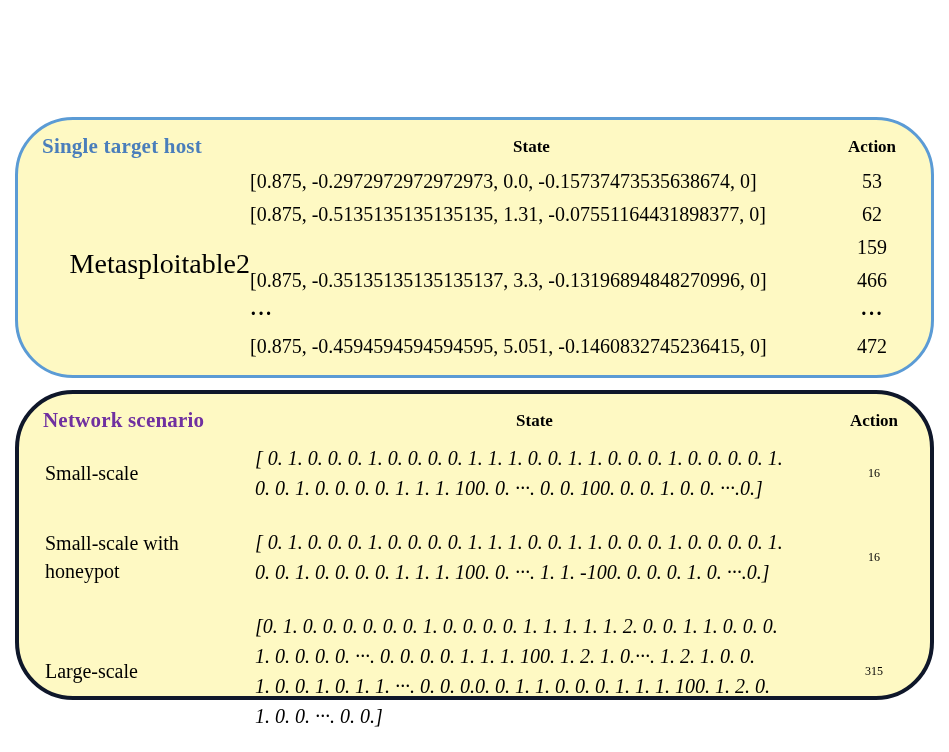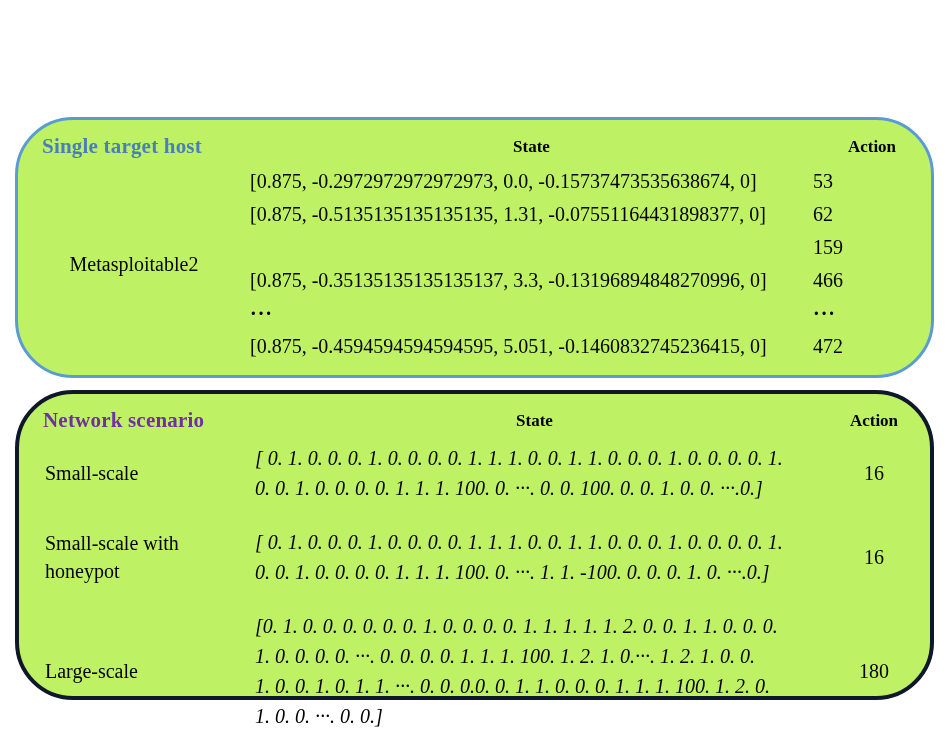--- a/index.html
+++ b/index.html
@@ -2,53 +2,53 @@
 <html><head>
 <meta charset="utf-8">
 <style>
   html,body{margin:0;padding:0;}
   body{
     width:949px;height:752px;position:relative;background:#ffffff;
     font-family:"Liberation Serif","DejaVu Serif",serif;color:#000;
     overflow:hidden;
   }
   .box{
-    position:absolute;left:15px;width:919px;background:#bef264;
+    position:absolute;left:15px;width:919px;background:#fef9c3;
     box-sizing:border-box;border-radius:58px;
   }
   .box.single{top:117px;height:261px;border:3px solid #5b9bd5;}
   .box.network{top:390px;height:310px;border:4px solid #0f172a;}
 
   .hdr{display:grid;align-items:center;padding-top:14px;}
   .single .hdr{grid-template-columns:232px 1fr 118px;}
   .network .hdr{grid-template-columns:232px 1fr 112px;}
   .title{padding-left:24px;font-weight:bold;font-size:21px;letter-spacing:.2px;}
   .title.blue{color:#4a7ebb;}
   .title.purple{color:#7030a0;}
   .col-h{text-align:center;font-weight:bold;font-size:17px;}
 
   
   .tbody-single{
     display:grid;grid-template-columns:232px 1fr 118px;
     grid-auto-rows:33px;align-items:center;margin-top:6px;
   }
-  .rlabel{grid-column:1;grid-row:1/7;text-align:center;font-size:20px;}
+  .rlabel{grid-column:1;grid-row:1/7;text-align:right;font-size:28px;}
   .st{grid-column:2;text-align:left;font-size:20px;}
-  .ac{grid-column:3;font-size:20px;}
+  .ac{grid-column:3;text-align:center;font-size:20px;}
   .r1{grid-row:1}.r2{grid-row:2}.r3{grid-row:3}.r4{grid-row:4}.r5{grid-row:5}.r6{grid-row:6}
   .dots{font-weight:bold;letter-spacing:1px;}
 
   
   .tbody-net{
     display:grid;grid-template-columns:232px 1fr 112px;
     align-items:center;row-gap:24px;margin-top:10px;
   }
   .nlabel{grid-column:1;font-size:20px;line-height:28px;padding:0 26px;}
   .nst{grid-column:2;white-space:pre-line;font-size:20px;line-height:30px;padding:0 4px;font-style:italic;}
-  .nac{grid-column:3;text-align:center;font-size:20px;}
+  .nac{grid-column:3;text-align:center;font-size:12px;}
   .nr1{grid-row:1}.nr2{grid-row:2}.nr3{grid-row:3}
 </style>
 </head>
 <body>
 
 <div>
 
   <section class="box single">
     <div class="hdr">
       <div class="title blue">Single target host</div>
@@ -92,17 +92,17 @@
       <div class="nlabel nr2">Small-scale with honeypot</div>
       <div class="nst nr2">[ 0. 1. 0. 0. 0. 1. 0. 0. 0. 0. 1. 1. 1. 0. 0. 1. 1. 0. 0. 0. 1. 0. 0. 0. 0. 1.
 0. 0. 1. 0. 0. 0. 0. 1. 1. 1. 100. 0. ···. 1. 1. -100. 0. 0. 0. 1. 0. ···.0.]</div>
       <div class="nac nr2">16</div>
 
       <div class="nlabel nr3">Large-scale</div>
       <div class="nst nr3">[0. 1. 0. 0. 0. 0. 0. 0. 1. 0. 0. 0. 0. 1. 1. 1. 1. 1. 2. 0. 0. 1. 1. 0. 0. 0.
 1. 0. 0. 0. 0. ···. 0. 0. 0. 0. 1. 1. 1. 100. 1. 2. 1. 0.···. 1. 2. 1. 0. 0.
 1. 0. 0. 1. 0. 1. 1. ···. 0. 0. 0.0. 0. 1. 1. 0.  0. 0. 1. 1. 1. 100. 1. 2. 0.
 1. 0. 0. ···. 0. 0.]</div>
-      <div class="nac nr3">180</div>
+      <div class="nac nr3">315</div>
     </div>
   </section>
 
 </div>
 
 </body></html>

